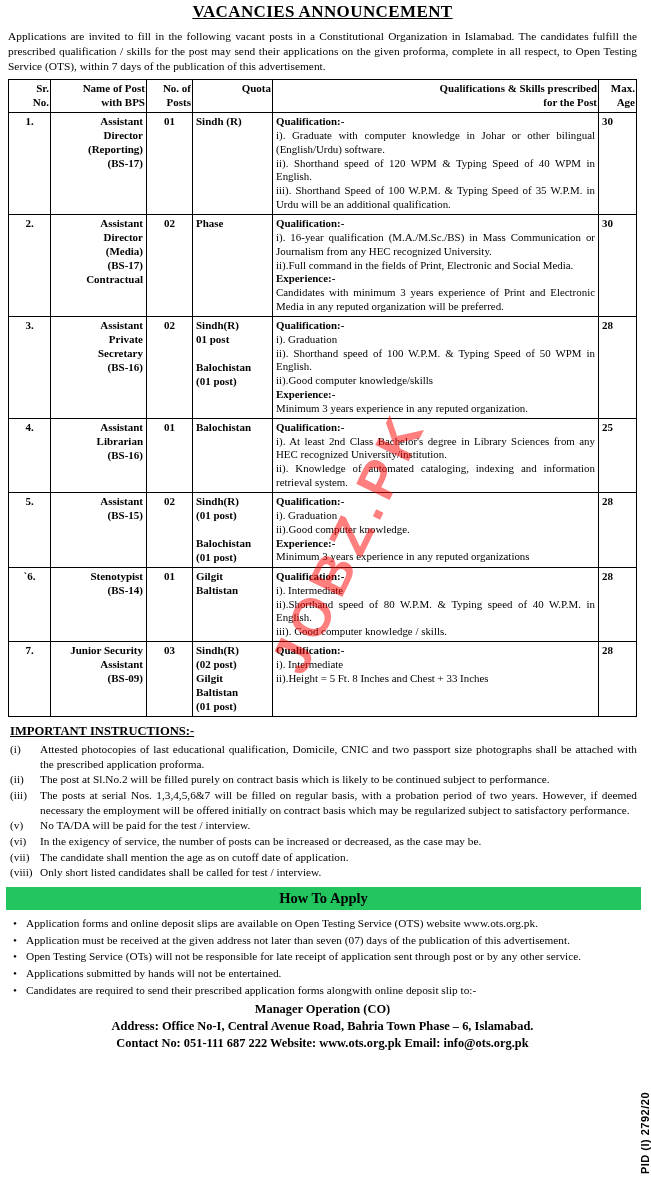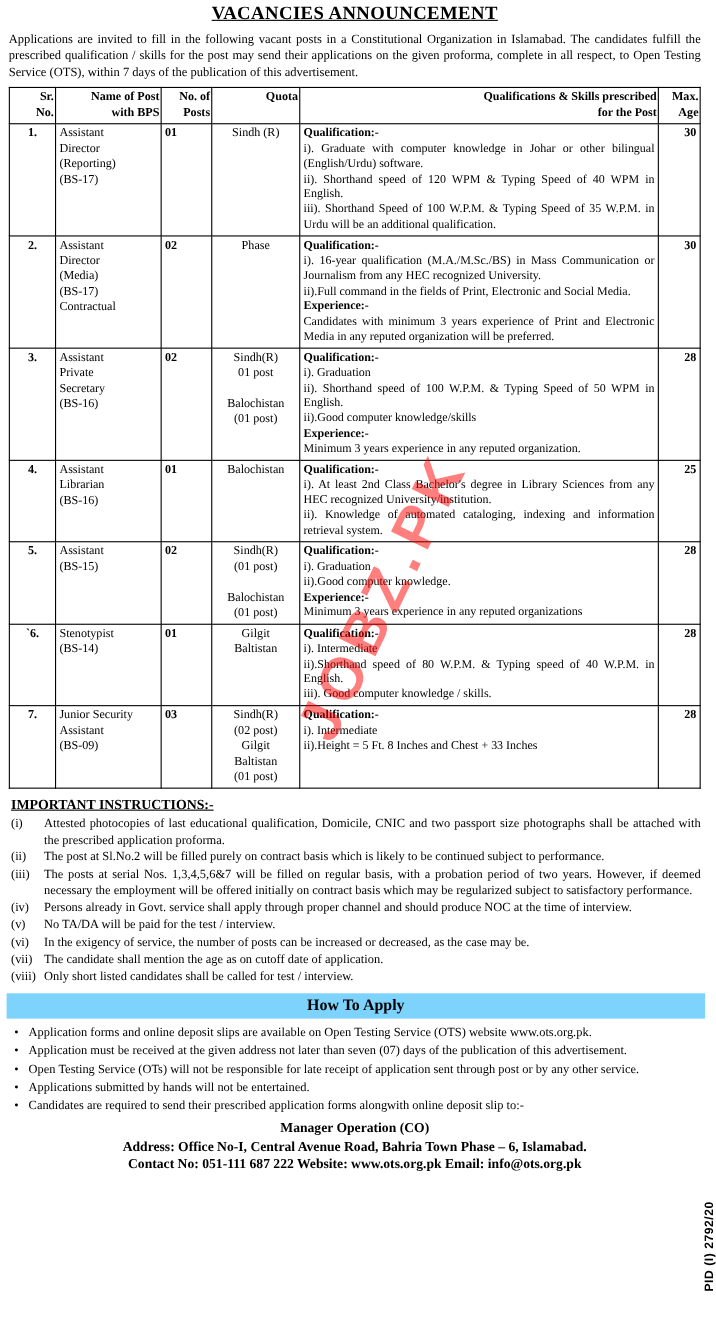--- a/index.html
+++ b/index.html
@@ -26,39 +26,39 @@
   table.vac {
     width: 100%; border-collapse: collapse; font-size: 11px; line-height: 1.27;
   }
   table.vac th, table.vac td {
     border: 1px solid #000; padding: 2px 3px; vertical-align: top;
   }
   table.vac th {
     font-weight: bold; text-align: right; white-space: pre-line; padding: 2px 1px;
   }
   .c-sr   { width: 42px;  text-align: center; font-weight: bold; }
-  .c-post { width: 96px;  text-align: left; font-weight: normal; white-space: pre-line; }
-  .c-posts{ width: 46px;  text-align: left; font-weight: bold; }
-  .c-quota{ width: 80px;  font-weight: normal; white-space: pre-line; text-align: center; }
+  .c-post { width: 96px;  text-align: right; font-weight: bold; white-space: pre-line; }
+  .c-posts{ width: 46px;  text-align: center; font-weight: bold; }
+  .c-quota{ width: 80px;  font-weight: bold; white-space: pre-line; }
   .c-qual { font-size: 10.9px; }
-  .c-age  { width: 38px;  text-align: right; font-weight: bold; }
+  .c-age  { width: 38px;  text-align: left; font-weight: bold; }
   .qh { font-weight: bold; }
   .ql { white-space: pre-line; text-align: justify; }
   .qh:empty, .ql:empty { display: none; }
 
   .instr { margin-top: 7px; }
   .instr-heading {
     font-weight: bold; text-decoration: underline; font-size: 12.6px; margin: 2px 0 3px 2px;
   }
   .instr-item { display: flex; font-size: 11.3px; line-height: 1.3; margin-bottom: 1px; }
   .instr-item .marker { flex: 0 0 32px; padding-left: 2px; }
   .instr-item .text   { flex: 1; text-align: justify; }
 
   .hta-bar {
-    background: #7dd3fc; text-align: center; font-weight: bold;
+    background: #22c55e; text-align: center; font-weight: bold;
     font-size: 14.5px; padding: 3px 0; margin: 7px -4px 6px -2px;
   }
   .apply-item { display: flex; font-size: 11.3px; line-height: 1.3; margin-bottom: 2px; }
   .apply-item .bullet { flex: 0 0 18px; padding-left: 5px; }
   .apply-item .text   { flex: 1; text-align: justify; }
 
   .footer { margin-top: 4px; text-align: center; }
   .footer .fline { font-weight: bold; font-size: 12.4px; line-height: 1.35; }
 
   .pid {
@@ -239,24 +239,20 @@
     </div>
     <div class="instr-item">
       <span class="marker">(ii)</span>
       <span class="text">The post at Sl.No.2 will be filled purely on contract basis which is likely to be continued subject to performance.</span>
     </div>
     <div class="instr-item">
       <span class="marker">(iii)</span>
       <span class="text">The posts at serial Nos. 1,3,4,5,6&amp;7 will be filled on regular basis, with a probation period of two years. However, if deemed necessary the employment will be offered initially on contract basis which may be regularized subject to satisfactory performance.</span>
     </div>
     <div class="instr-item">
-      <span class="marker">(iv)</span>
-      <span class="text">Persons already in Govt. service shall apply through proper channel and should produce NOC at the time of interview.</span>
-    </div>
-    <div class="instr-item">
       <span class="marker">(v)</span>
       <span class="text">No TA/DA will be paid for the test / interview.</span>
     </div>
     <div class="instr-item">
       <span class="marker">(vi)</span>
       <span class="text">In the exigency of service, the number of posts can be increased or decreased, as the case may be.</span>
     </div>
     <div class="instr-item">
       <span class="marker">(vii)</span>
       <span class="text">The candidate shall mention the age as on cutoff date of application.</span>

